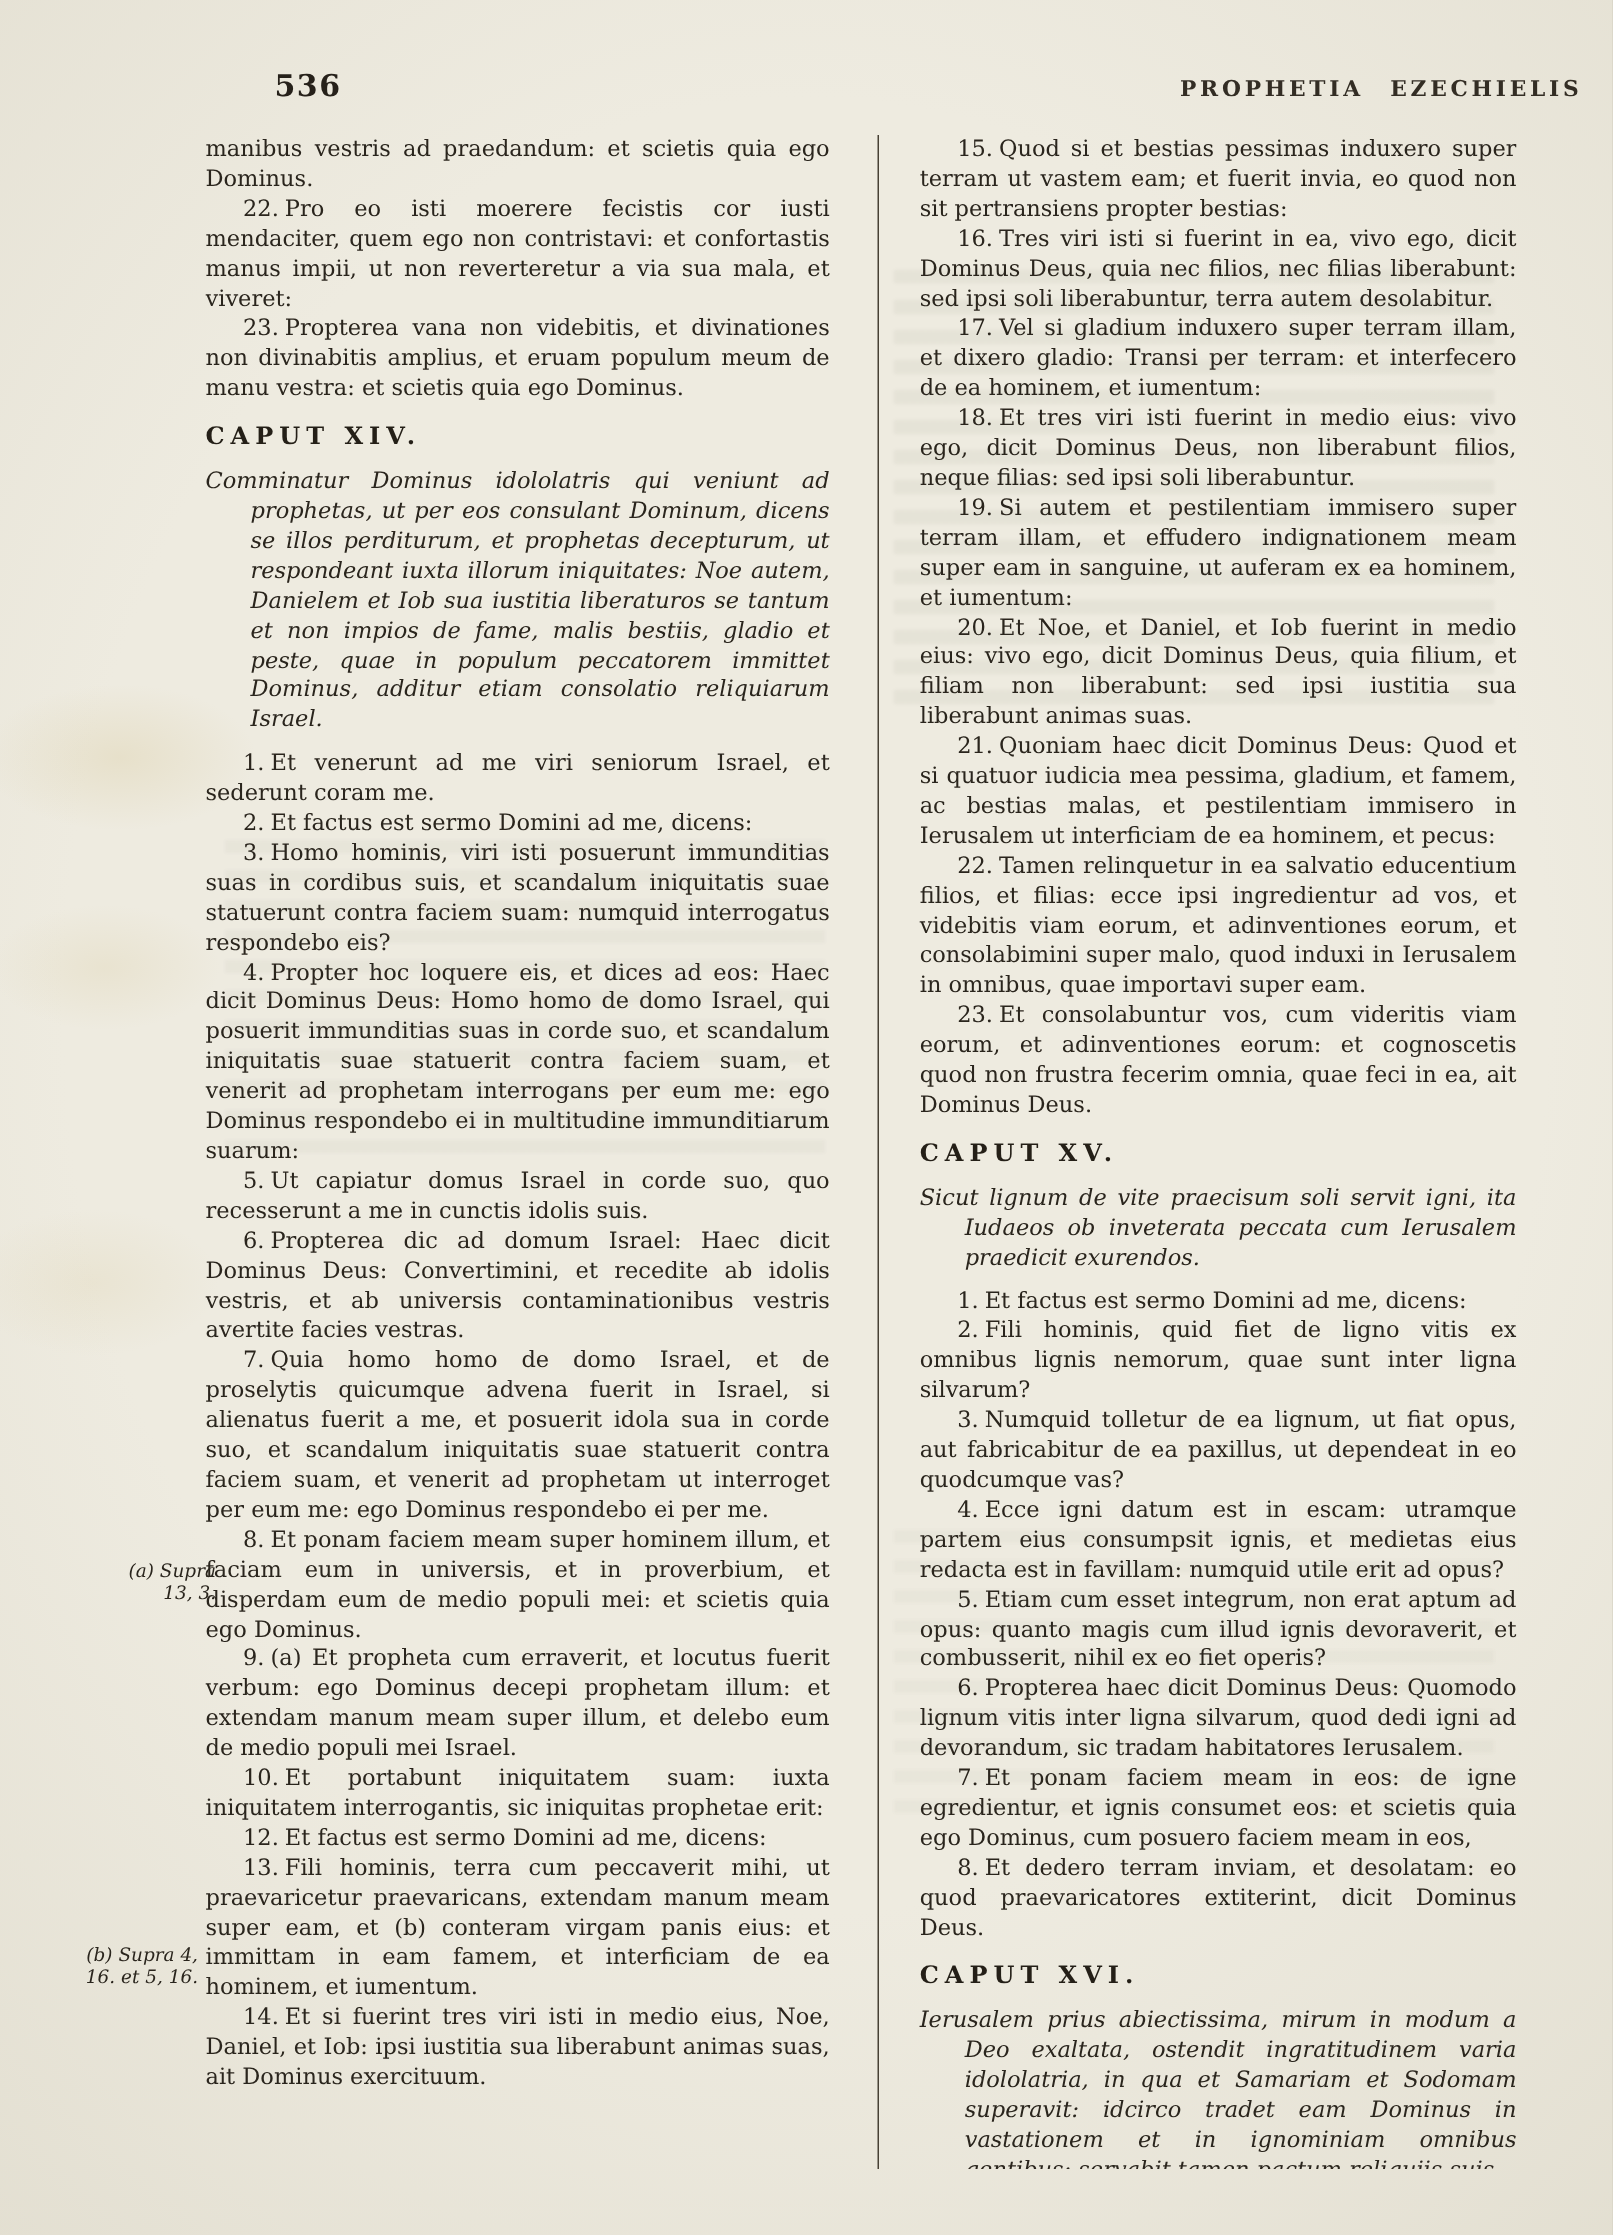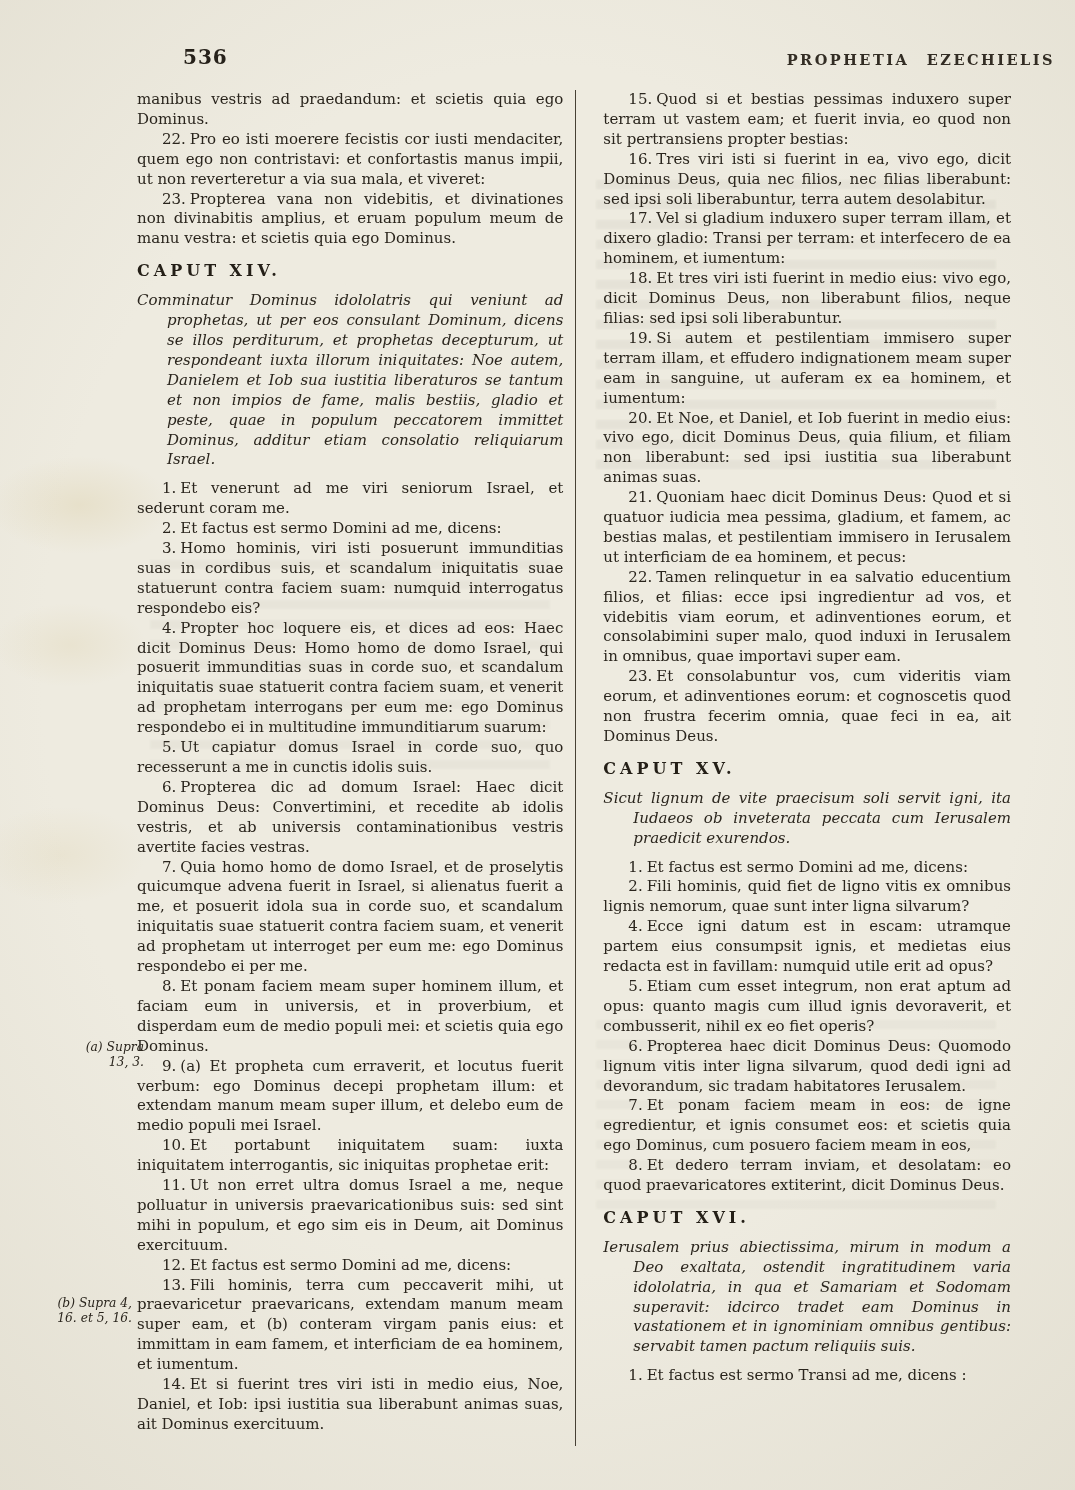--- a/index.html
+++ b/index.html
@@ -34,21 +34,21 @@
   }
   .running-title {
     position:absolute; left:0; right:0; top:6px;
     text-align:right; font-size:14.5px; font-weight:bold;
     letter-spacing:2.5px; word-spacing:10px; color:#332d24;
   }
 
   .columns {
     position:absolute; top:90px; left:137px; width:874px; height:1356px;
     display:flex; text-align:justify;
-    font-size:15px; line-height:19.9px;
+    font-size:15px; line-height:19.9px;gap:20px;
   }
   .column { overflow:hidden; }
   .col-left  { width:433px; padding-right:12px; }
   .col-right { width:414px; border-left:1.6px solid #474135; padding-left:27px; }
 
   .verse { margin:0; text-indent:25px; }
   .verse.cont { text-indent:0; }
   .vnum { margin-right:4px; }
 
   .caput {
@@ -103,39 +103,39 @@
         <p class="verse"><span class="vnum">1.</span><span class="vtext">Et venerunt ad me viri seniorum Israel, et sederunt coram me.</span></p>
         <p class="verse"><span class="vnum">2.</span><span class="vtext">Et factus est sermo Domini ad me, dicens:</span></p>
         <p class="verse"><span class="vnum">3.</span><span class="vtext">Homo hominis, viri isti posuerunt immunditias suas in cordibus suis, et scandalum iniquitatis suae statuerunt contra faciem suam: numquid interrogatus respondebo eis?</span></p>
         <p class="verse"><span class="vnum">4.</span><span class="vtext">Propter hoc loquere eis, et dices ad eos: Haec dicit Dominus Deus: Homo homo de domo Israel, qui posuerit immunditias suas in corde suo, et scandalum iniquitatis suae statuerit contra faciem suam, et venerit ad prophetam interrogans per eum me: ego Dominus respondebo ei in multitudine immunditiarum suarum:</span></p>
         <p class="verse"><span class="vnum">5.</span><span class="vtext">Ut capiatur domus Israel in corde suo, quo recesserunt a me in cunctis idolis suis.</span></p>
         <p class="verse"><span class="vnum">6.</span><span class="vtext">Propterea dic ad domum Israel: Haec dicit Dominus Deus: Convertimini, et recedite ab idolis vestris, et ab universis contaminationibus vestris avertite facies vestras.</span></p>
         <p class="verse"><span class="vnum">7.</span><span class="vtext">Quia homo homo de domo Israel, et de proselytis quicumque advena fuerit in Israel, si alienatus fuerit a me, et posuerit idola sua in corde suo, et scandalum iniquitatis suae statuerit contra faciem suam, et venerit ad prophetam ut interroget per eum me: ego Dominus respondebo ei per me.</span></p>
         <p class="verse"><span class="vnum">8.</span><span class="vtext">Et ponam faciem meam super hominem illum, et faciam eum in universis, et in proverbium, et disperdam eum de medio populi mei: et scietis quia ego Dominus.</span></p>
         <p class="verse"><span class="vnum">9.</span><span class="vtext">(a) Et propheta cum erraverit, et locutus fuerit verbum: ego Dominus decepi prophetam illum: et extendam manum meam super illum, et delebo eum de medio populi mei Israel.</span></p>
         <p class="verse"><span class="vnum">10.</span><span class="vtext">Et portabunt iniquitatem suam: iuxta iniquitatem interrogantis, sic iniquitas prophetae erit:</span></p>
-        <p class="verse"><span class="vnum">11.</span><span class="vtext">Ut non erret ultra domus Israel a me, neque polluatur in universis praevaricationibus suis: sed sint mihi in populum, et ego sim eis in Deum, ait Dominus exercituum.</span></p>
         <p class="verse"><span class="vnum">12.</span><span class="vtext">Et factus est sermo Domini ad me, dicens:</span></p>
         <p class="verse"><span class="vnum">13.</span><span class="vtext">Fili hominis, terra cum peccaverit mihi, ut praevaricetur praevaricans, extendam manum meam super eam, et (b) conteram virgam panis eius: et immittam in eam famem, et interficiam de ea hominem, et iumentum.</span></p>
         <p class="verse"><span class="vnum">14.</span><span class="vtext">Et si fuerint tres viri isti in medio eius, Noe, Daniel, et Iob: ipsi iustitia sua liberabunt animas suas, ait Dominus exercituum.</span></p>
       </div>
     <div class="column col-right" id="col-right">
         <p class="verse"><span class="vnum">15.</span><span class="vtext">Quod si et bestias pessimas induxero super terram ut vastem eam; et fuerit invia, eo quod non sit pertransiens propter bestias:</span></p>
         <p class="verse"><span class="vnum">16.</span><span class="vtext">Tres viri isti si fuerint in ea, vivo ego, dicit Dominus Deus, quia nec filios, nec filias liberabunt: sed ipsi soli liberabuntur, terra autem desolabitur.</span></p>
         <p class="verse"><span class="vnum">17.</span><span class="vtext">Vel si gladium induxero super terram illam, et dixero gladio: Transi per terram: et interfecero de ea hominem, et iumentum:</span></p>
         <p class="verse"><span class="vnum">18.</span><span class="vtext">Et tres viri isti fuerint in medio eius: vivo ego, dicit Dominus Deus, non liberabunt filios, neque filias: sed ipsi soli liberabuntur.</span></p>
         <p class="verse"><span class="vnum">19.</span><span class="vtext">Si autem et pestilentiam immisero super terram illam, et effudero indignationem meam super eam in sanguine, ut auferam ex ea hominem, et iumentum:</span></p>
         <p class="verse"><span class="vnum">20.</span><span class="vtext">Et Noe, et Daniel, et Iob fuerint in medio eius: vivo ego, dicit Dominus Deus, quia filium, et filiam non liberabunt: sed ipsi iustitia sua liberabunt animas suas.</span></p>
         <p class="verse"><span class="vnum">21.</span><span class="vtext">Quoniam haec dicit Dominus Deus: Quod et si quatuor iudicia mea pessima, gladium, et famem, ac bestias malas, et pestilentiam immisero in Ierusalem ut interficiam de ea hominem, et pecus:</span></p>
         <p class="verse"><span class="vnum">22.</span><span class="vtext">Tamen relinquetur in ea salvatio educentium filios, et filias: ecce ipsi ingredientur ad vos, et videbitis viam eorum, et adinventiones eorum, et consolabimini super malo, quod induxi in Ierusalem in omnibus, quae importavi super eam.</span></p>
         <p class="verse"><span class="vnum">23.</span><span class="vtext">Et consolabuntur vos, cum videritis viam eorum, et adinventiones eorum: et cognoscetis quod non frustra fecerim omnia, quae feci in ea, ait Dominus Deus.</span></p>
         <h2 class="caput">CAPUT XV.</h2>
         <p class="summary">Sicut lignum de vite praecisum soli servit igni, ita Iudaeos ob inveterata peccata cum Ierusalem praedicit exurendos.</p>
         <p class="verse"><span class="vnum">1.</span><span class="vtext">Et factus est sermo Domini ad me, dicens:</span></p>
         <p class="verse"><span class="vnum">2.</span><span class="vtext">Fili hominis, quid fiet de ligno vitis ex omnibus lignis nemorum, quae sunt inter ligna silvarum?</span></p>
+        <p class="verse"><span class="vnum">3.</span><span class="vtext">Numquid tolletur de ea lignum, ut fiat opus, aut fabricabitur de ea paxillus, ut dependeat in eo quodcumque vas?</span></p>
         <p class="verse"><span class="vnum">4.</span><span class="vtext">Ecce igni datum est in escam: utramque partem eius consumpsit ignis, et medietas eius redacta est in favillam: numquid utile erit ad opus?</span></p>
         <p class="verse"><span class="vnum">5.</span><span class="vtext">Etiam cum esset integrum, non erat aptum ad opus: quanto magis cum illud ignis devoraverit, et combusserit, nihil ex eo fiet operis?</span></p>
         <p class="verse"><span class="vnum">6.</span><span class="vtext">Propterea haec dicit Dominus Deus: Quomodo lignum vitis inter ligna silvarum, quod dedi igni ad devorandum, sic tradam habitatores Ierusalem.</span></p>
         <p class="verse"><span class="vnum">7.</span><span class="vtext">Et ponam faciem meam in eos: de igne egredientur, et ignis consumet eos: et scietis quia ego Dominus, cum posuero faciem meam in eos,</span></p>
         <p class="verse"><span class="vnum">8.</span><span class="vtext">Et dedero terram inviam, et desolatam: eo quod praevaricatores extiterint, dicit Dominus Deus.</span></p>
         <h2 class="caput">CAPUT XVI.</h2>
         <p class="summary">Ierusalem prius abiectissima, mirum in modum a Deo exaltata, ostendit ingratitudinem varia idololatria, in qua et Samariam et Sodomam superavit: idcirco tradet eam Dominus in vastationem et in ignominiam omnibus gentibus: servabit tamen pactum reliquiis suis.</p>
         <p class="verse"><span class="vnum">1.</span><span class="vtext">Et factus est sermo Transi ad me, dicens :</span></p>
       </div>
   </div>

